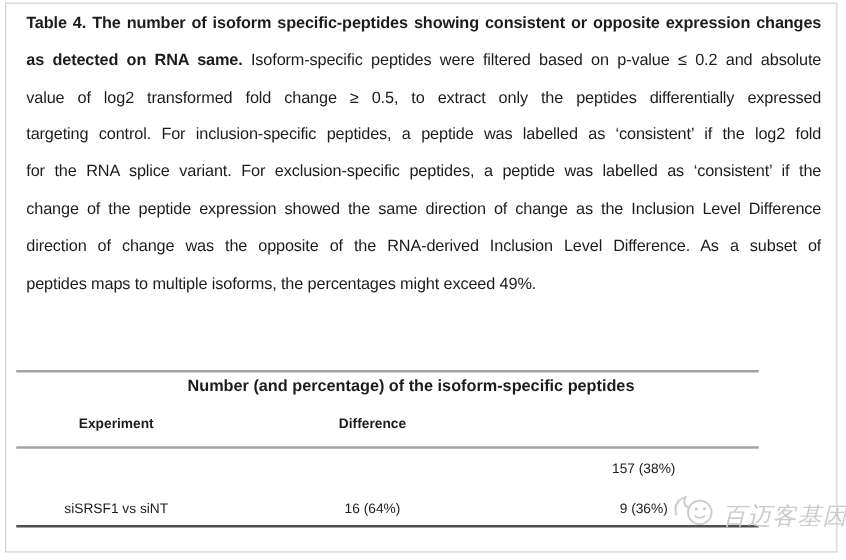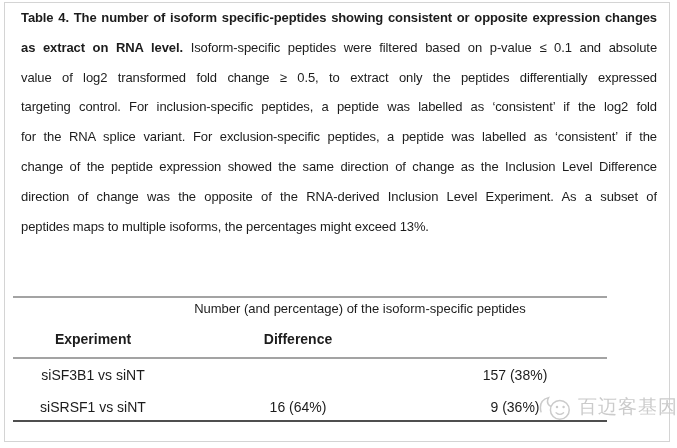--- a/index.html
+++ b/index.html
@@ -57,82 +57,81 @@
   .rule-top { top: 296px; }
   .rule-mid { top: 357px; }
   .rule-bottom { top: 420px; background: #4f4f4f; }
   .tbl-span-header {
     position: absolute;
     left: 150px;
     top: 299px;
     width: 420px;
     height: 20px;
     line-height: 20px;
-    text-align: center;
     font-size: 13px;
-    font-weight: normal;
+    font-weight: bold;
   }
   .tbl-cell {
     position: absolute;
     height: 20px;
     line-height: 20px;
     text-align: center;
-    font-size: 14px;
+    font-size: 11px;
   }
   .c1 { left: 13px;  width: 160px; }
   .c2 { left: 173px; width: 250px; }
   .c3 { left: 423px; width: 184px; }
   .head { top: 329px; font-weight: bold; }
   .r1 { top: 365px; }
   .r2 { top: 397px; }
   
   .watermark {
     position: absolute;
     left: 538px;
     top: 392px;
     display: flex;
-    align-items: flex-start;
+    align-items: flex-end;
     color: #cbcbcb;
+    font-style: italic;
   }
   .watermark .wm-text {
     font-size: 19px;
     line-height: 30px;
     letter-spacing: 1px;
     color: #cbcbcb;
     white-space: nowrap;
   }
 </style>
 </head>
 <body>
 
 <div id="root">
 
   <div class="frame"></div>
 
   <div class="caption">
     <div class="cap-line"><b>Table 4. The number of isoform specific-peptides showing consistent or opposite expression changes</b><span></span></div>
-    <div class="cap-line"><b>as extract on RNA level.</b><span> Isoform-specific peptides were filtered based on p-value ≤ 0.1 and absolute</span></div>
+    <div class="cap-line"><b>as detected on RNA same.</b><span> Isoform-specific peptides were filtered based on p-value ≤ 0.2 and absolute</span></div>
     <div class="cap-line"><b></b><span>value of log2 transformed fold change ≥ 0.5, to extract only the peptides differentially expressed</span></div>
     <div class="cap-line"><b></b><span>targeting control. For inclusion-specific peptides, a peptide was labelled as ‘consistent’ if the log2 fold</span></div>
     <div class="cap-line"><b></b><span>for the RNA splice variant. For exclusion-specific peptides, a peptide was labelled as ‘consistent’ if the</span></div>
     <div class="cap-line"><b></b><span>change of the peptide expression showed the same direction of change as the Inclusion Level Difference</span></div>
-    <div class="cap-line"><b></b><span>direction of change was the opposite of the RNA-derived Inclusion Level Experiment. As a subset of</span></div>
-    <div class="cap-line last"><b></b><span>peptides maps to multiple isoforms, the percentages might exceed 13%.</span></div>
+    <div class="cap-line"><b></b><span>direction of change was the opposite of the RNA-derived Inclusion Level Difference. As a subset of</span></div>
+    <div class="cap-line last"><b></b><span>peptides maps to multiple isoforms, the percentages might exceed 49%.</span></div>
   </div>
 
   <div class="tbl-rule rule-top"></div>
 
   <div class="tbl-span-header">Number (and percentage) of the isoform-specific peptides</div>
 
   <div class="tbl-cell head c1">Experiment</div>
   <div class="tbl-cell head c2">Difference</div>
 
   <div class="tbl-rule rule-mid"></div>
 
-  <div class="tbl-cell r1 c1">siSF3B1 vs siNT</div>
   <div class="tbl-cell r1 c3">157 (38%)</div>
 
   <div class="tbl-cell r2 c1">siSRSF1 vs siNT</div>
   <div class="tbl-cell r2 c2">16 (64%)</div>
   <div class="tbl-cell r2 c3">9 (36%)</div>
 
   <div class="tbl-rule rule-bottom"></div>
 
   <div class="watermark">
     <span style="display:inline-block;margin-right:2px;">

